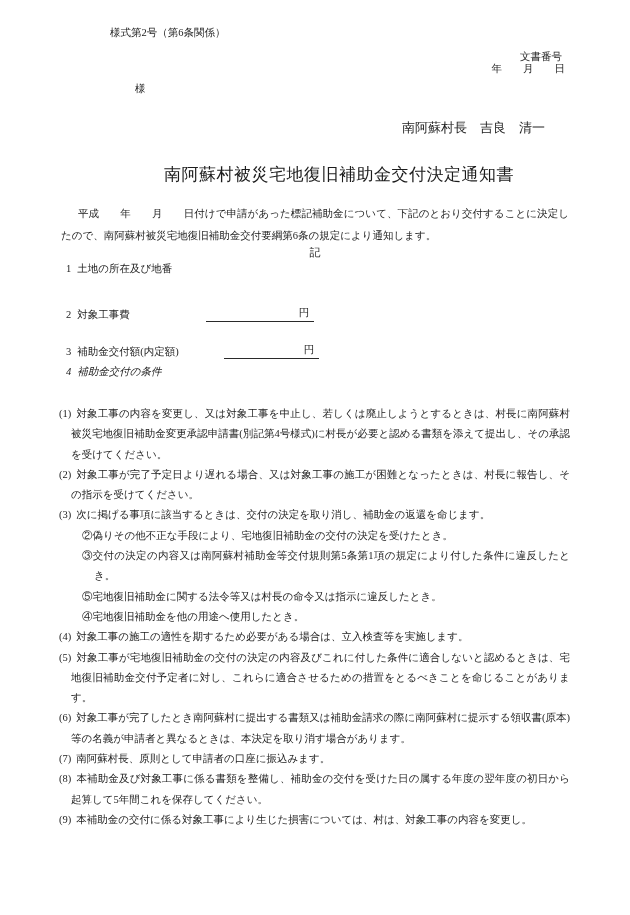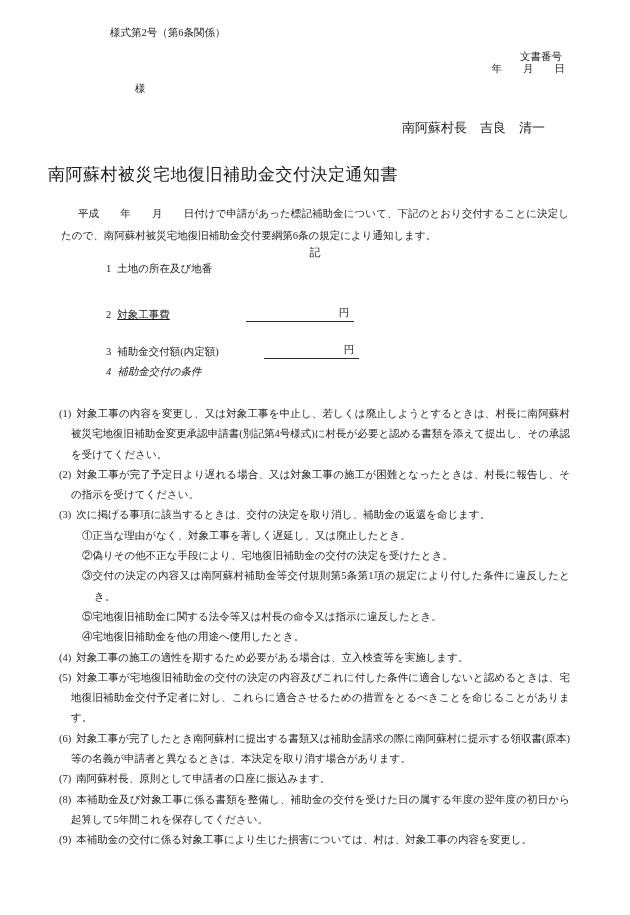--- a/index.html
+++ b/index.html
@@ -8,35 +8,35 @@
     font-family:"Liberation Serif","DejaVu Serif",serif;
     color:#1c1c1c;font-size:10.5px;line-height:1.45;
   }
   .abs{position:absolute;white-space:nowrap;}
   .form-no{left:70px;top:25px;margin-left:40px;}
   .doc-no{right:68px;top:41px;margin-top:8px;}
   .date-line{right:65px;top:61px;}
   .addressee{left:135px;top:81px;}
   .sender{left:402px;top:119px;font-size:13px;}
   .title{
-    left:0;right:0;top:163px;text-align:left;
+    left:0;right:0;top:163px;text-align:center;
     font-size:17px;font-weight:normal;margin:0;letter-spacing:0.5px;padding-left:48px;
   }
   .intro{
     position:absolute;left:61px;top:203px;width:508px;margin:0;
     line-height:21.5px;text-align:justify;text-indent:17px;
   }
   .ki{left:0;right:0;top:245px;text-align:center;font-size:11px;white-space:nowrap;position:absolute;}
-  .item{position:absolute;left:66px;white-space:nowrap;margin-left:40px;}
+  .item{position:absolute;left:66px;white-space:nowrap;}
   .item-1{top:261px;}
   .item-2{top:305px;}
   .item-3{top:342px;}
   .item-4{top:364px;font-style:italic;}
   .inum{display:inline-block;margin-right:6px;}
-  .ilabel-2{display:inline-block;width:129px;text-decoration:underline;}
+  .ilabel-2{display:inline-block;width:129px;}
   .ilabel-3{display:inline-block;width:147px;}
   .blank{
     display:inline-block;border-bottom:1px solid #2a2a2a;
     text-align:right;vertical-align:bottom;padding-bottom:1px;
   }
   .blank-2{width:108px;}
   .blank-3{width:95px;}
   .unit{padding-right:5px;}
   .conds{position:absolute;left:59px;top:404px;width:511px;}
   .cond{
@@ -79,21 +79,20 @@
   </div>
 
   <div class="item item-4">
     <span class="inum">4</span><span>補助金交付の条件</span>
   </div>
 
   <div class="conds">
     <p class="cond"><span class="cnum">(1)</span><span>対象工事の内容を変更し、又は対象工事を中止し、若しくは廃止しようとするときは、村長に南阿蘇村被災宅地復旧補助金変更承認申請書(別記第4号様式)に村長が必要と認める書類を添えて提出し、その承認を受けてください。</span></p>
     <p class="cond"><span class="cnum">(2)</span><span>対象工事が完了予定日より遅れる場合、又は対象工事の施工が困難となったときは、村長に報告し、その指示を受けてください。</span></p>
     <p class="cond"><span class="cnum">(3)</span><span>次に掲げる事項に該当するときは、交付の決定を取り消し、補助金の返還を命じます。</span></p>
-    <p class="sub">①正当な理由がなく、対象工事を著しく遅延し、又は廃止したとき。</p>
     <p class="sub">②偽りその他不正な手段により、宅地復旧補助金の交付の決定を受けたとき。</p>
     <p class="sub">③交付の決定の内容又は南阿蘇村補助金等交付規則第5条第1項の規定により付した条件に違反したとき。</p>
     <p class="sub">⑤宅地復旧補助金に関する法令等又は村長の命令又は指示に違反したとき。</p>
     <p class="sub">④宅地復旧補助金を他の用途へ使用したとき。</p>
     <p class="cond"><span class="cnum">(4)</span><span>対象工事の施工の適性を期するため必要がある場合は、立入検査等を実施します。</span></p>
     <p class="cond"><span class="cnum">(5)</span><span>対象工事が宅地復旧補助金の交付の決定の内容及びこれに付した条件に適合しないと認めるときは、宅地復旧補助金交付予定者に対し、これらに適合させるための措置をとるべきことを命じることがあります。</span></p>
     <p class="cond"><span class="cnum">(6)</span><span>対象工事が完了したとき南阿蘇村に提出する書類又は補助金請求の際に南阿蘇村に提示する領収書(原本)等の名義が申請者と異なるときは、本決定を取り消す場合があります。</span></p>
     <p class="cond"><span class="cnum">(7)</span><span>南阿蘇村長、原則として申請者の口座に振込みます。</span></p>
     <p class="cond"><span class="cnum">(8)</span><span>本補助金及び対象工事に係る書類を整備し、補助金の交付を受けた日の属する年度の翌年度の初日から起算して5年間これを保存してください。</span></p>
     <p class="cond"><span class="cnum">(9)</span><span>本補助金の交付に係る対象工事により生じた損害については、村は、対象工事の内容を変更し。</span></p>

